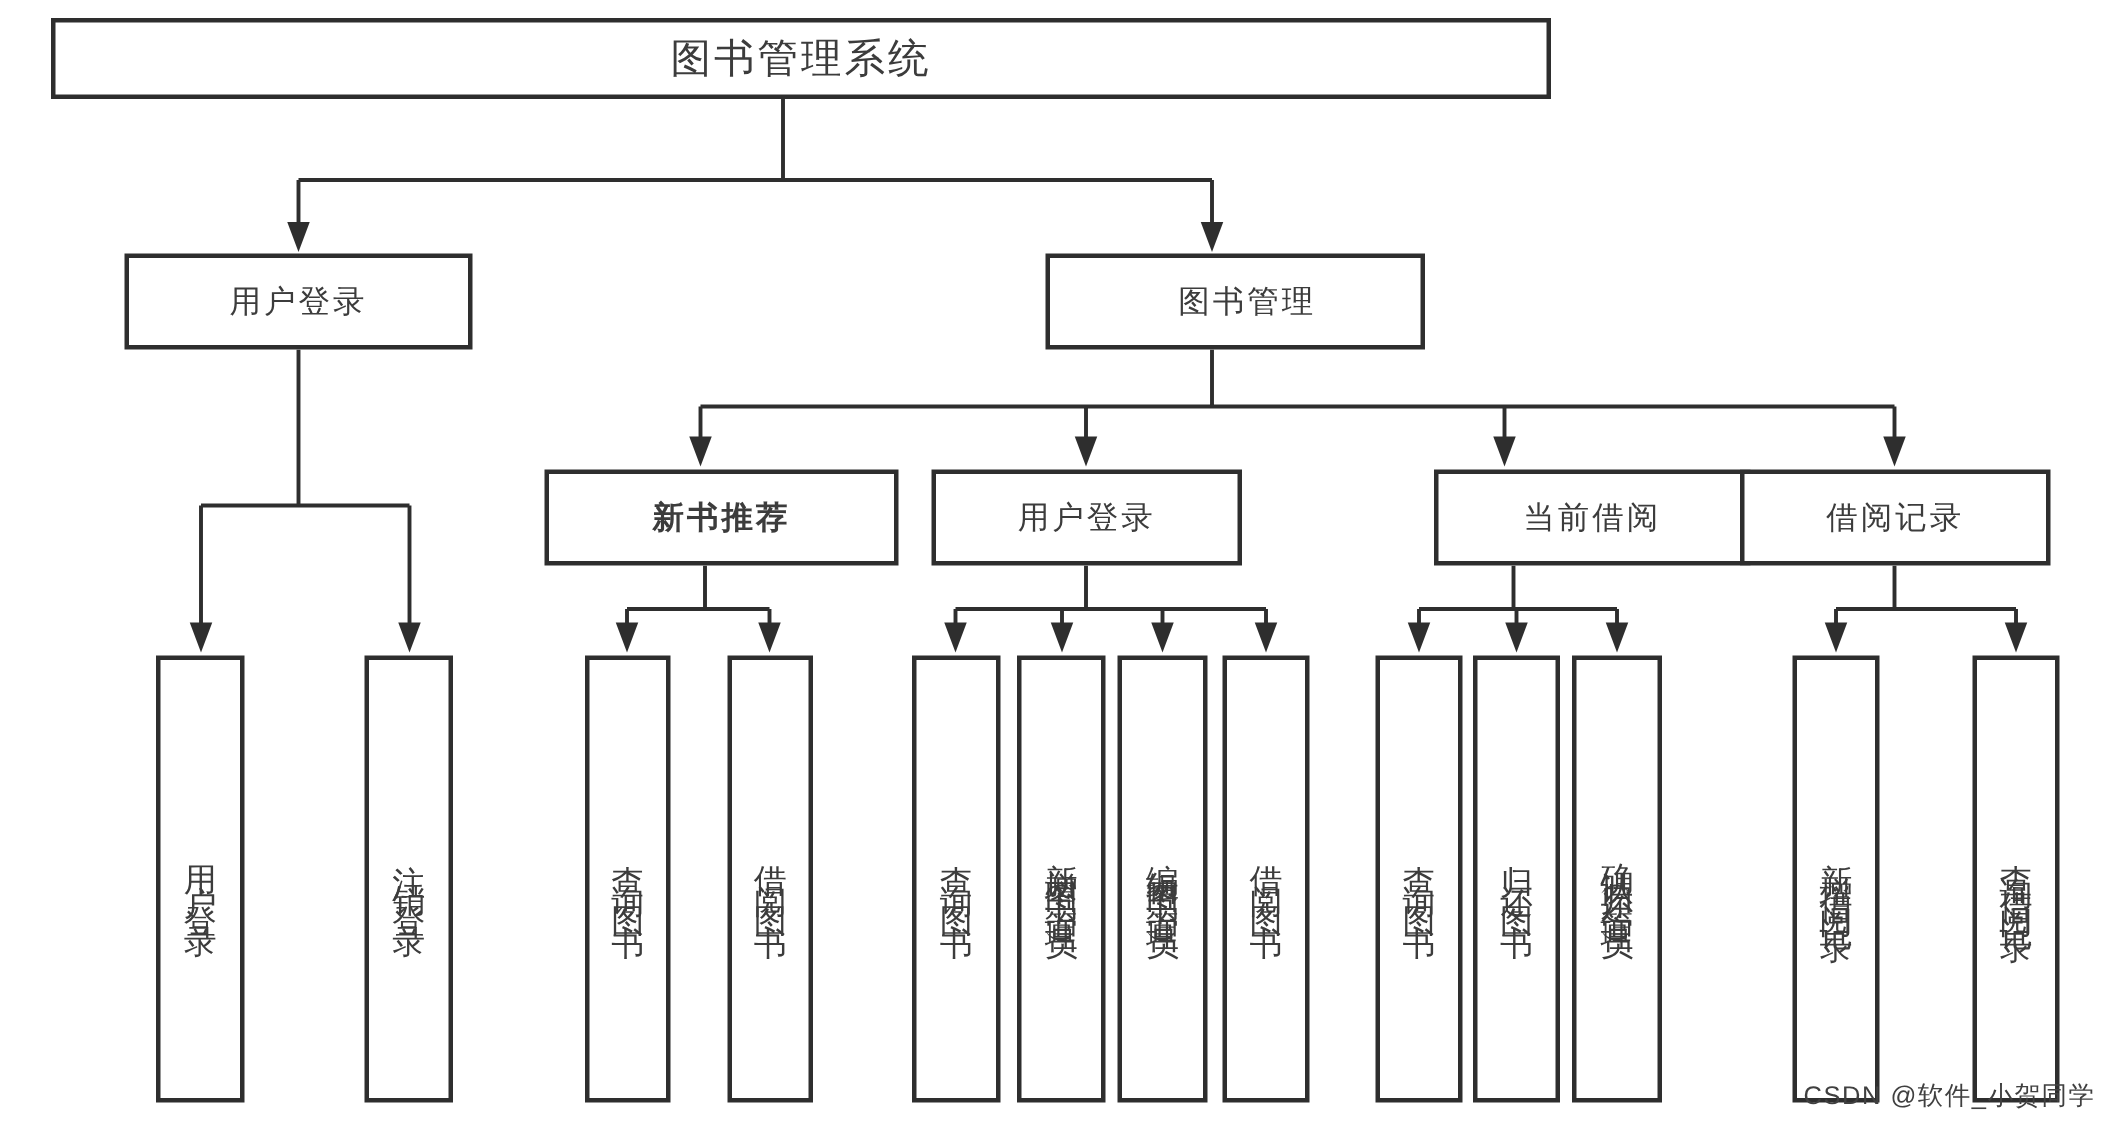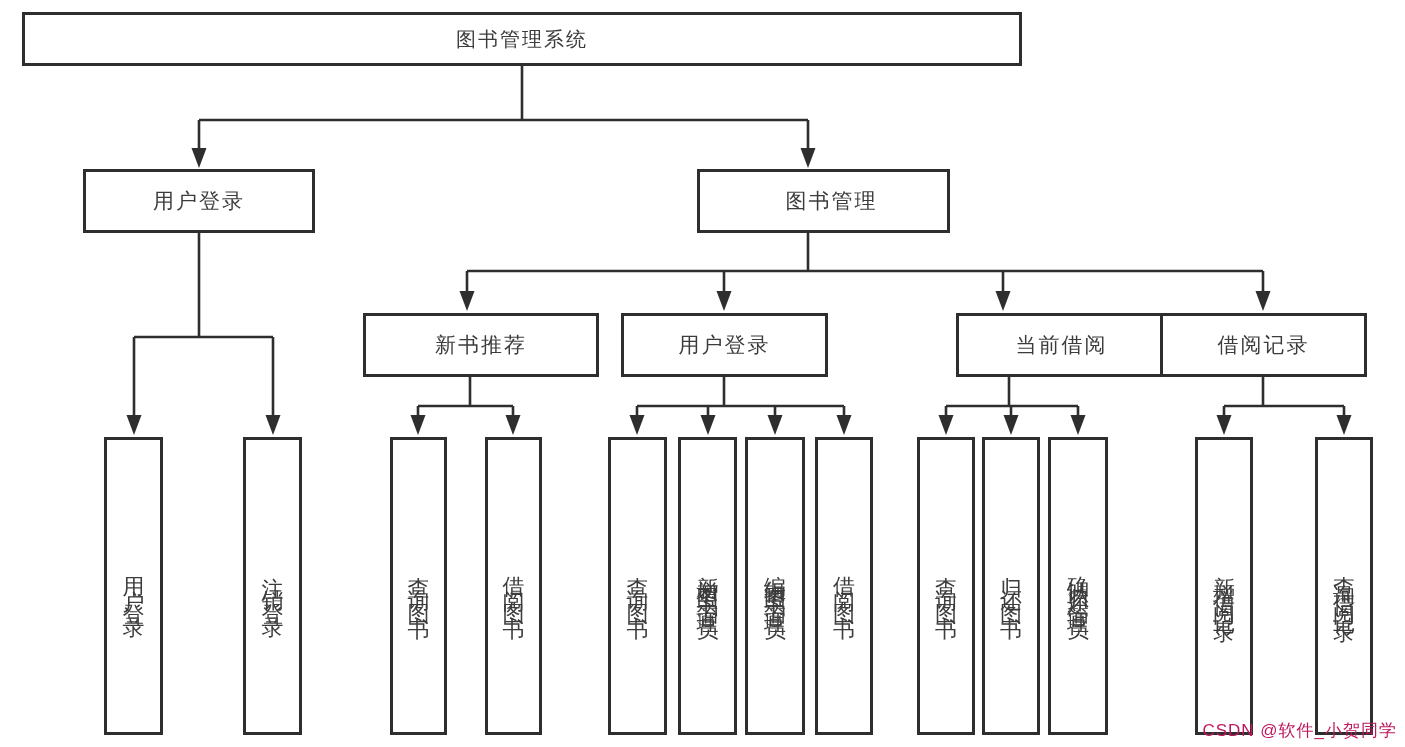--- a/index.html
+++ b/index.html
@@ -24,37 +24,37 @@
     display: flex;
     align-items: center;
     justify-content: center;
     color: #3c3c3c;
   }
   .hbox {
     font-size: 21px;
     letter-spacing: 2px;
     white-space: nowrap;
   }
-  .root-box { font-size: 20px; }
+  .root-box { font-size: 27px; margin-left: 12px; }
   .vbox span {
     writing-mode: vertical-rl;
     text-orientation: mixed;
     line-height: 1;
     font-size: 22px;
     white-space: nowrap;
   }
   .len4 span { letter-spacing: 0.62em; }
   .len6 span { letter-spacing: 0.42em; }
   .len9 span { letter-spacing: 0.28em; }
   .watermark {
     position: absolute;
     right: 8px;
     bottom: 5px;
     font-size: 17px;
-    color: #be185d;
+    color: #404040;
     letter-spacing: 1px;
     white-space: nowrap;
   }
 </style>
 </head>
 <body>
 
 <div class="stage">
 
   <svg class="connectors" viewBox="0 0 1405 747" xmlns="http://www.w3.org/2000/svg">
@@ -87,21 +87,21 @@
       <polygon points="1216.5,415 1231.5,415 1224,435"></polygon>
       <polygon points="1336.5,415 1351.5,415 1344,435"></polygon>
     </g>
   </svg>
 
   <div class="box hbox root-box" style="left:22px; top:12px; width:1000px; height:54px;">图书管理系统</div>
 
   <div class="box hbox" style="left:83px; top:169px; width:232px; height:64px;">用户登录</div>
   <div class="box hbox" style="left:697px; top:169px; width:253px; height:64px;padding-left:16px;">图书管理</div>
 
-  <div class="box hbox" style="left:363px; top:313px; width:236px; height:64px;">新书推荐</div>
+  <div class="box hbox" style="left:363px; top:313px; width:236px; height:64px;font-weight:bold;">新书推荐</div>
   <div class="box hbox" style="left:621px; top:313px; width:207px; height:64px;">用户登录</div>
   <div class="box hbox" style="left:956px; top:313px; width:211px; height:64px;">当前借阅</div>
   <div class="box hbox" style="left:1160px; top:313px; width:207px; height:64px;">借阅记录</div>
 
   <div class="box vbox len4" style="left:104px; top:437px; width:59px; height:298px;">
     <span>用户登录</span>
   </div>
   <div class="box vbox len4" style="left:243px; top:437px; width:59px; height:298px;">
     <span>注销登录</span>
   </div>

